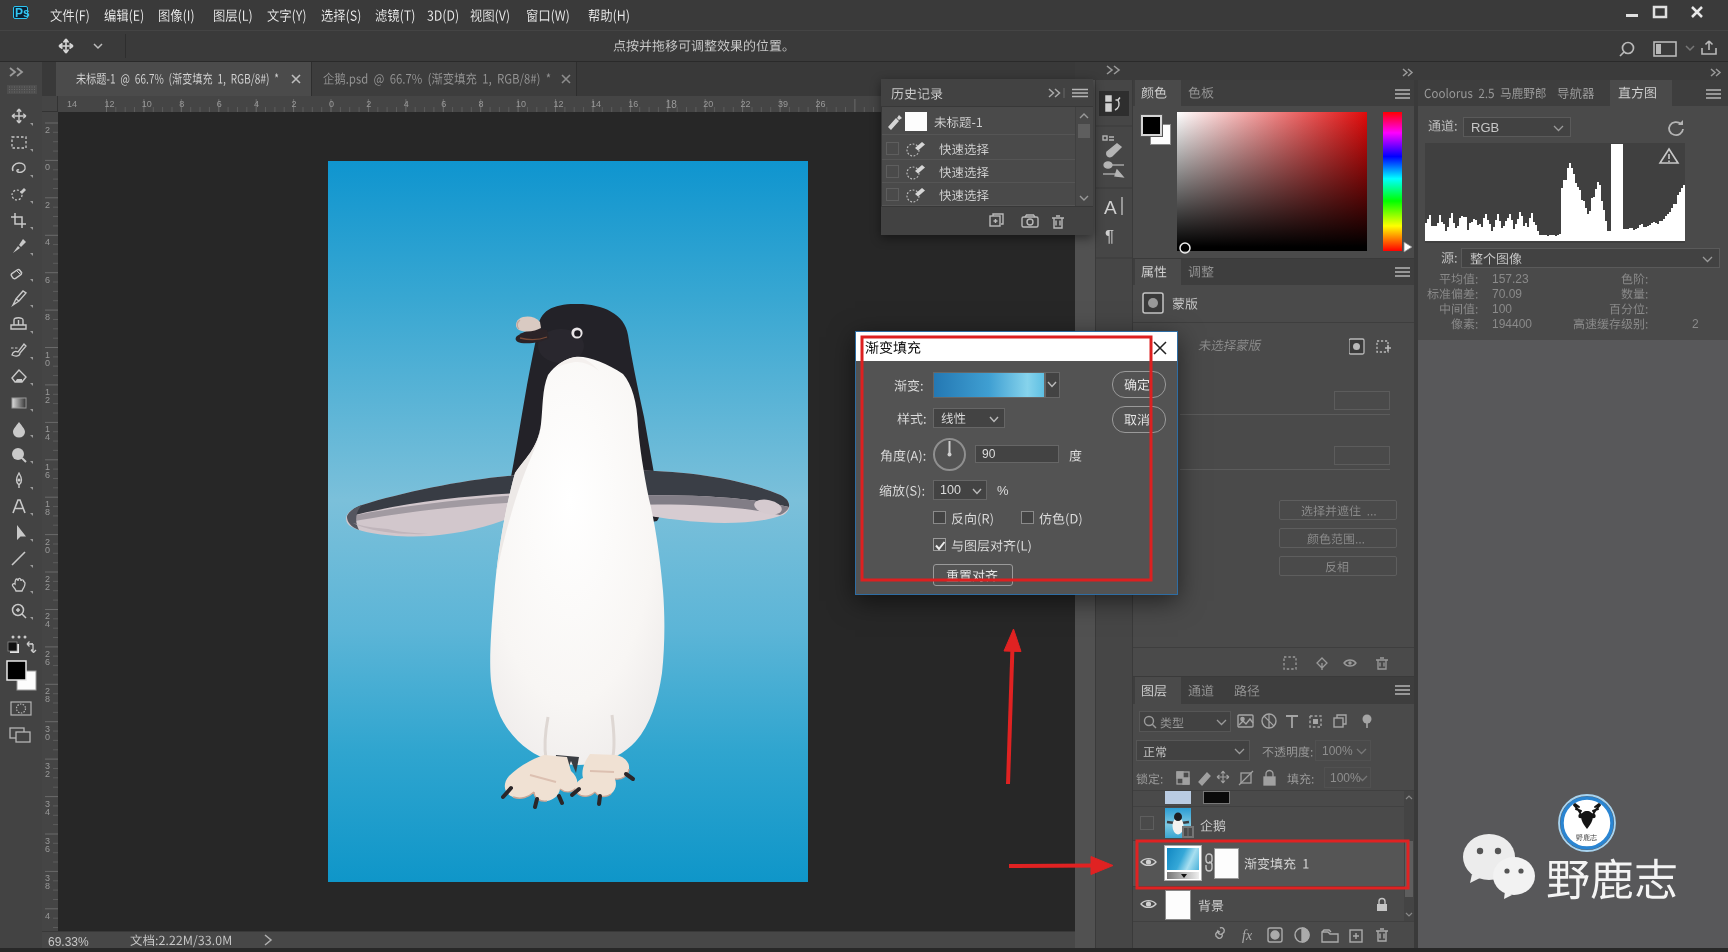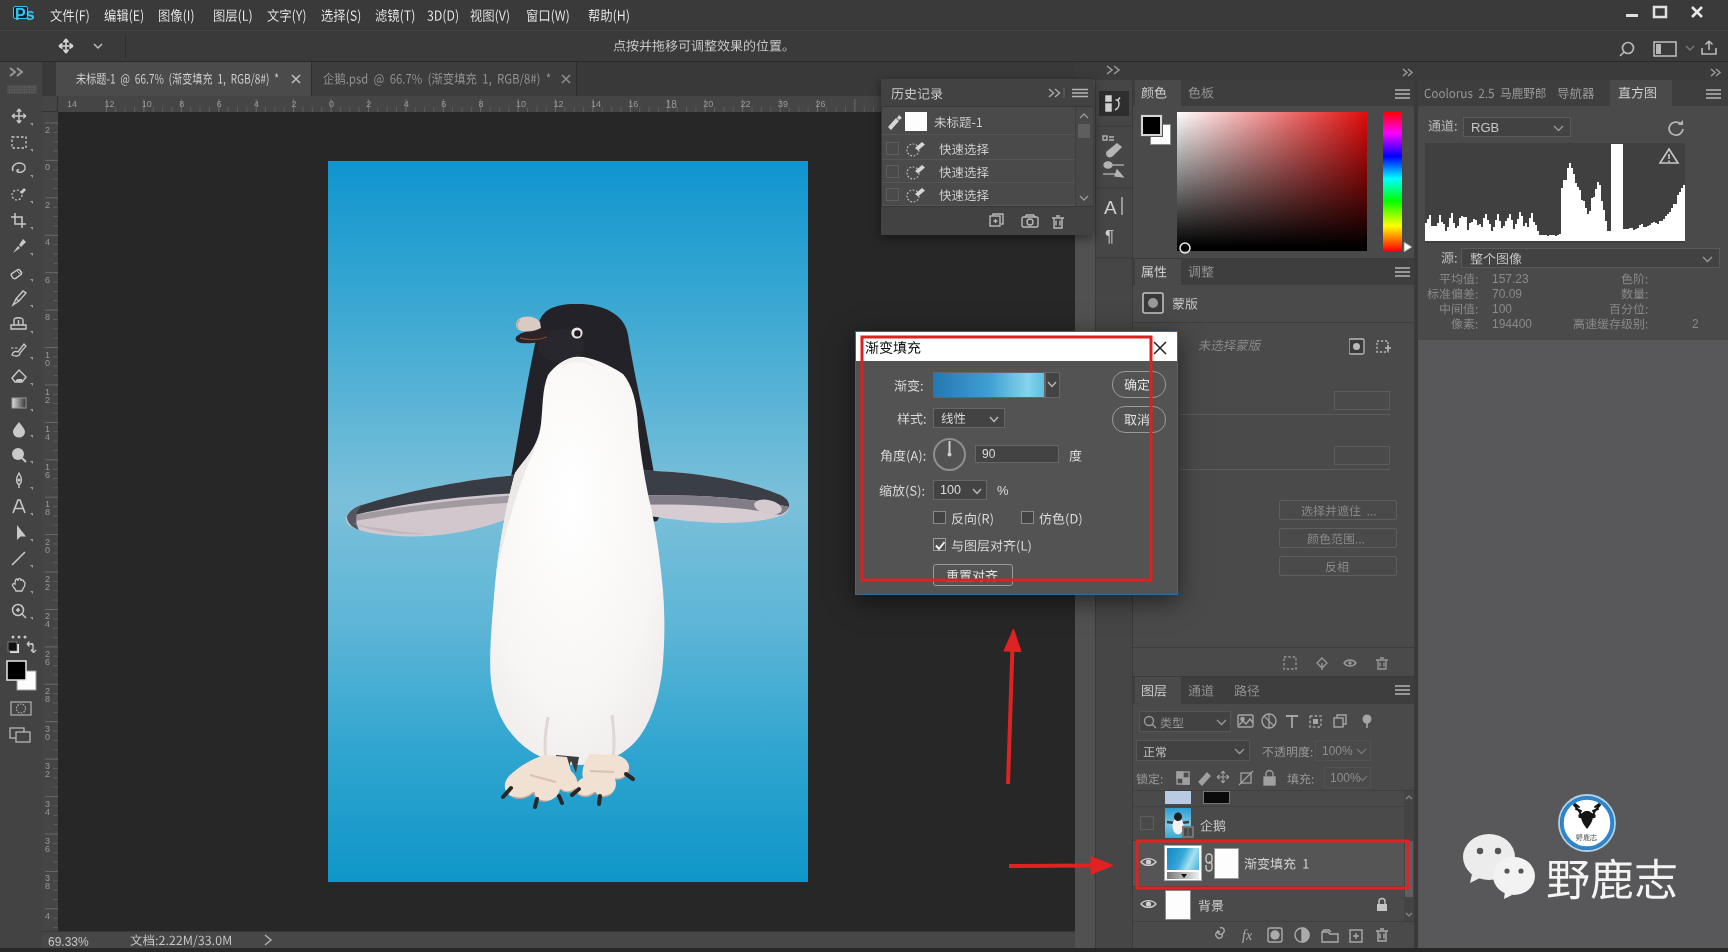--- a/index.html
+++ b/index.html
@@ -16,21 +16,21 @@
     <svg style="position:absolute;left:1402px;top:68px;" width="16" height="10" viewBox="0 0 16 10">
       <path d="M1 1 l4 3.5 l-4 3.5 M6 1 l4 3.5 l-4 3.5" fill="none" stroke="#9a9a9a" stroke-width="1.5"></path>
     </svg>
     <svg style="position:absolute;left:1710px;top:68px;" width="16" height="10" viewBox="0 0 16 10">
       <path d="M1 1 l4 3.5 l-4 3.5 M6 1 l4 3.5 l-4 3.5" fill="none" stroke="#9a9a9a" stroke-width="1.5"></path>
     </svg>
     <div style="position:absolute;left:42px;top:931px;width:1033px;height:17px;background:#474747;border-top:1px solid #393939"></div>
     <div style="position:absolute;left:0px;top:948px;width:1728px;height:4px;background:#282828"></div>
     <div style="position:absolute;left:1418px;top:340px;width:310px;height:608px;background:#58585a"></div>
     <div style="position:absolute;left:13px;top:6px;width:15px;height:13px;background:#0d2031;border:1.5px solid #2cc3f0;border-radius:2px">
-      <div style="position:absolute;left:1px;top:-1px;font-size:16px;color:#33c5f0;font-family:'Liberation Sans',sans-serif;font-weight:bold">Ps</div>
+      <div style="position:absolute;left:1px;top:-1px;font-size:12px;color:#33c5f0;font-family:'Liberation Sans',sans-serif;font-weight:bold">Ps</div>
     </div>
     <svg style="position:absolute;left:50px;top:4.2px;overflow:visible" width="43" height="22" viewBox="0 -16.8 43 22">
       <path d="M5.9 -11.5C6.3 -10.8 6.8 -9.9 7 -9.3L8.1 -9.7C7.9 -10.3 7.4 -11.2 7 -11.9ZM0.7 -9.3V-8.3H2.9C3.7 -6.1 4.8 -4.3 6.3 -2.8C4.7 -1.5 2.8 -0.6 0.5 0.1C0.7 0.4 1.1 0.8 1.2 1.1C3.5 0.3 5.4 -0.7 7 -2C8.6 -0.6 10.5 0.4 12.8 1C13 0.7 13.3 0.3 13.5 0.1C11.3 -0.5 9.4 -1.5 7.8 -2.8C9.3 -4.3 10.3 -6 11.1 -8.3H13.4V-9.3ZM7.1 -3.5C5.7 -4.9 4.7 -6.5 4 -8.3H10C9.3 -6.4 8.3 -4.8 7.1 -3.5Z M18.4 -4.8V-3.8H22.5V1.1H23.5V-3.8H27.3V-4.8H23.5V-7.9H26.7V-8.9H23.5V-11.6H22.5V-8.9H20.6C20.8 -9.5 20.9 -10.2 21.1 -10.8L20 -11.1C19.7 -9.2 19.1 -7.4 18.3 -6.3C18.6 -6.1 19 -5.9 19.2 -5.7C19.6 -6.3 19.9 -7.1 20.2 -7.9H22.5V-4.8ZM17.8 -11.7C17 -9.6 15.8 -7.5 14.4 -6.1C14.6 -5.9 14.9 -5.3 15.1 -5.1C15.5 -5.6 15.9 -6.1 16.3 -6.7V1.1H17.3V-8.4C17.9 -9.3 18.4 -10.4 18.7 -11.4Z M31.3 2.7 32.1 2.4C30.9 0.4 30.4 -2 30.4 -4.4C30.4 -6.7 30.9 -9.1 32.1 -11.1L31.3 -11.5C30.1 -9.4 29.3 -7.1 29.3 -4.4C29.3 -1.6 30.1 0.7 31.3 2.7Z M34.1 0H35.4V-4.6H39.4V-5.7H35.4V-9.2H40.1V-10.3H34.1Z M41.8 2.7C43.1 0.7 43.9 -1.6 43.9 -4.4C43.9 -7.1 43.1 -9.4 41.8 -11.5L41 -11.1C42.3 -9.1 42.9 -6.7 42.9 -4.4C42.9 -2 42.3 0.4 41 2.4Z" fill="#e8e8e8" transform="scale(0.88 1)"></path>
     </svg>
     <svg style="position:absolute;left:104px;top:4.2px;overflow:visible" width="44" height="22" viewBox="0 -16.8 44 22">
       <path d="M0.6 -0.8 0.8 0.2C2 -0.3 3.4 -0.9 4.8 -1.4L4.6 -2.3C3.1 -1.7 1.6 -1.1 0.6 -0.8ZM0.9 -5.9C1.1 -6 1.4 -6.1 2.9 -6.3C2.3 -5.4 1.8 -4.7 1.6 -4.4C1.2 -3.9 0.9 -3.5 0.6 -3.5C0.7 -3.2 0.9 -2.7 1 -2.5C1.2 -2.7 1.7 -2.9 4.7 -3.6C4.7 -3.8 4.7 -4.2 4.7 -4.4L2.3 -3.9C3.3 -5.2 4.3 -6.8 5.1 -8.4L4.2 -8.8C4 -8.3 3.7 -7.8 3.4 -7.2L1.9 -7.1C2.7 -8.3 3.4 -9.9 4 -11.4L3 -11.8C2.5 -10.1 1.6 -8.2 1.3 -7.8C1 -7.3 0.8 -6.9 0.5 -6.9C0.6 -6.6 0.8 -6.1 0.9 -5.9ZM8.7 -4.9V-2.8H7.6V-4.9ZM9.5 -4.9H10.4V-2.8H9.5ZM6.7 -5.8V1H7.6V-2H8.7V0.7H9.5V-2H10.4V0.6H11.2V-2H12.2V0.1C12.2 0.2 12.2 0.2 12.1 0.2C12 0.2 11.7 0.2 11.4 0.2C11.5 0.4 11.6 0.8 11.6 1C12.1 1 12.5 1 12.7 0.9C13 0.7 13 0.5 13 0.1V-5.8L12.2 -5.8ZM11.2 -4.9H12.2V-2.8H11.2ZM8.5 -11.6C8.7 -11.2 8.9 -10.7 9.1 -10.2H5.8V-7.2C5.8 -5.1 5.7 -1.9 4.4 0.3C4.6 0.4 5 0.7 5.2 0.9C6.5 -1.4 6.7 -4.7 6.8 -7H12.9V-10.2H10.2C10 -10.7 9.8 -11.4 9.5 -11.8ZM6.8 -9.4H11.9V-7.9H6.8Z M21.7 -10.5H25.5V-9.1H21.7ZM20.7 -11.3V-8.3H26.5V-11.3ZM15.1 -4.6C15.2 -4.8 15.7 -4.8 16.1 -4.8H17.4V-2.8L14.6 -2.3L14.8 -1.3L17.4 -1.8V1.1H18.4V-2L20 -2.4L19.9 -3.3L18.4 -3V-4.8H19.7V-5.8H18.4V-8H17.4V-5.8H16.1C16.5 -6.8 16.9 -7.9 17.2 -9.1H19.8V-10.1H17.5C17.6 -10.6 17.7 -11.1 17.8 -11.6L16.7 -11.8C16.7 -11.2 16.6 -10.7 16.4 -10.1H14.7V-9.1H16.2C15.9 -8 15.6 -7.1 15.5 -6.7C15.2 -6.1 15.1 -5.6 14.8 -5.6C14.9 -5.3 15.1 -4.8 15.1 -4.6ZM25.4 -6.6V-5.4H21.8V-6.6ZM19.6 -1.1 19.8 -0.1 25.4 -0.6V1.1H26.4V-0.6L27.4 -0.7L27.4 -1.6L26.4 -1.5V-6.6H27.3V-7.5H19.9V-6.6H20.9V-1.1ZM25.4 -4.6V-3.4H21.8V-4.6ZM25.4 -2.6V-1.5L21.8 -1.2V-2.6Z M31.3 2.7 32.1 2.4C30.9 0.4 30.4 -2 30.4 -4.4C30.4 -6.7 30.9 -9.1 32.1 -11.1L31.3 -11.5C30.1 -9.4 29.3 -7.1 29.3 -4.4C29.3 -1.6 30.1 0.7 31.3 2.7Z M34.1 0H40.2V-1.1H35.4V-4.8H39.3V-6H35.4V-9.2H40.1V-10.3H34.1Z M42.4 2.7C43.7 0.7 44.4 -1.6 44.4 -4.4C44.4 -7.1 43.7 -9.4 42.4 -11.5L41.6 -11.1C42.8 -9.1 43.4 -6.7 43.4 -4.4C43.4 -2 42.8 0.4 41.6 2.4Z" fill="#e8e8e8" transform="scale(0.88 1)"></path>
     </svg>
     <svg style="position:absolute;left:158px;top:4.2px;overflow:visible" width="40" height="22" viewBox="0 -16.8 40 22">
       <path d="M5.2 -3.9C6.4 -3.7 7.8 -3.2 8.6 -2.8L9 -3.5C8.2 -3.9 6.8 -4.3 5.7 -4.5ZM3.9 -2.1C5.8 -1.9 8.2 -1.3 9.5 -0.9L10 -1.6C8.7 -2.1 6.2 -2.6 4.3 -2.8ZM1.2 -11.1V1.1H2.2V0.5H11.8V1.1H12.8V-11.1ZM2.2 -0.4V-10.2H11.8V-0.4ZM5.8 -9.9C5.1 -8.8 3.9 -7.7 2.7 -7C2.9 -6.8 3.3 -6.5 3.4 -6.3C3.9 -6.6 4.3 -6.9 4.7 -7.3C5.1 -6.9 5.7 -6.5 6.2 -6.1C5 -5.5 3.7 -5.1 2.4 -4.8C2.6 -4.6 2.8 -4.2 2.9 -4C4.3 -4.3 5.8 -4.8 7.1 -5.5C8.3 -4.9 9.6 -4.4 10.9 -4.1C11.1 -4.4 11.3 -4.8 11.5 -4.9C10.3 -5.2 9.1 -5.5 8 -6C9 -6.7 9.9 -7.5 10.5 -8.5L9.9 -8.8L9.7 -8.8H6.1C6.3 -9.1 6.5 -9.3 6.7 -9.6ZM5.3 -7.9 5.4 -8H9C8.5 -7.4 7.8 -6.9 7.1 -6.5C6.4 -6.9 5.8 -7.4 5.3 -7.9Z M20.8 -9.9H23.3C23.1 -9.5 22.8 -9.1 22.5 -8.8H19.9C20.2 -9.2 20.5 -9.6 20.8 -9.9ZM20.8 -11.7C20.2 -10.6 19.1 -9.1 17.6 -8C17.8 -7.9 18.1 -7.5 18.3 -7.3C18.5 -7.5 18.8 -7.7 19 -7.9V-5.8H21.2C20.5 -5.2 19.5 -4.6 18 -4.1C18.2 -4 18.5 -3.7 18.6 -3.5C19.9 -3.9 20.8 -4.4 21.5 -4.9C21.7 -4.7 21.9 -4.5 22.1 -4.2C21.1 -3.4 19.4 -2.5 18 -2.1C18.2 -1.9 18.5 -1.6 18.6 -1.4C19.8 -1.9 21.4 -2.8 22.5 -3.6C22.6 -3.4 22.7 -3.1 22.8 -2.9C21.7 -1.7 19.6 -0.6 17.9 -0.1C18.1 0 18.4 0.4 18.5 0.6C20 0.1 21.8 -0.9 23 -2C23.1 -1.1 23 -0.3 22.7 0C22.5 0.2 22.2 0.2 22 0.2C21.7 0.2 21.4 0.2 21 0.2C21.2 0.4 21.3 0.8 21.3 1.1C21.6 1.1 21.9 1.1 22.2 1.1C22.7 1.1 23 1 23.4 0.6C24 0.1 24.2 -1.5 23.7 -2.9L24.4 -3.2C24.9 -1.7 25.8 -0.4 26.9 0.3C27 0.1 27.4 -0.3 27.6 -0.5C26.5 -1.1 25.6 -2.3 25.2 -3.6C25.7 -3.9 26.3 -4.2 26.7 -4.5L26 -5.2C25.4 -4.7 24.3 -4.1 23.5 -3.6C23.1 -4.3 22.7 -4.9 22.1 -5.4L22.4 -5.8H26.6V-8.8H23.6C24 -9.3 24.4 -9.8 24.7 -10.4L24.1 -10.8L23.9 -10.8H21.4L21.8 -11.6ZM19.9 -8H22.4C22.4 -7.6 22.2 -7.1 21.9 -6.6H19.9ZM23.3 -8H25.6V-6.6H22.9C23.2 -7.1 23.3 -7.6 23.3 -8ZM17.7 -11.7C16.9 -9.6 15.7 -7.5 14.4 -6.1C14.6 -5.9 14.9 -5.3 15 -5.1C15.4 -5.5 15.8 -6.1 16.2 -6.6V1.1H17.2V-8.2C17.8 -9.2 18.3 -10.3 18.7 -11.4Z M31.3 2.7 32.1 2.4C30.9 0.4 30.4 -2 30.4 -4.4C30.4 -6.7 30.9 -9.1 32.1 -11.1L31.3 -11.5C30.1 -9.4 29.3 -7.1 29.3 -4.4C29.3 -1.6 30.1 0.7 31.3 2.7Z M34.1 0H35.4V-10.3H34.1Z M38.2 2.7C39.5 0.7 40.3 -1.6 40.3 -4.4C40.3 -7.1 39.5 -9.4 38.2 -11.5L37.4 -11.1C38.6 -9.1 39.2 -6.7 39.2 -4.4C39.2 -2 38.6 0.4 37.4 2.4Z" fill="#e8e8e8" transform="scale(0.88 1)"></path>
     </svg>

